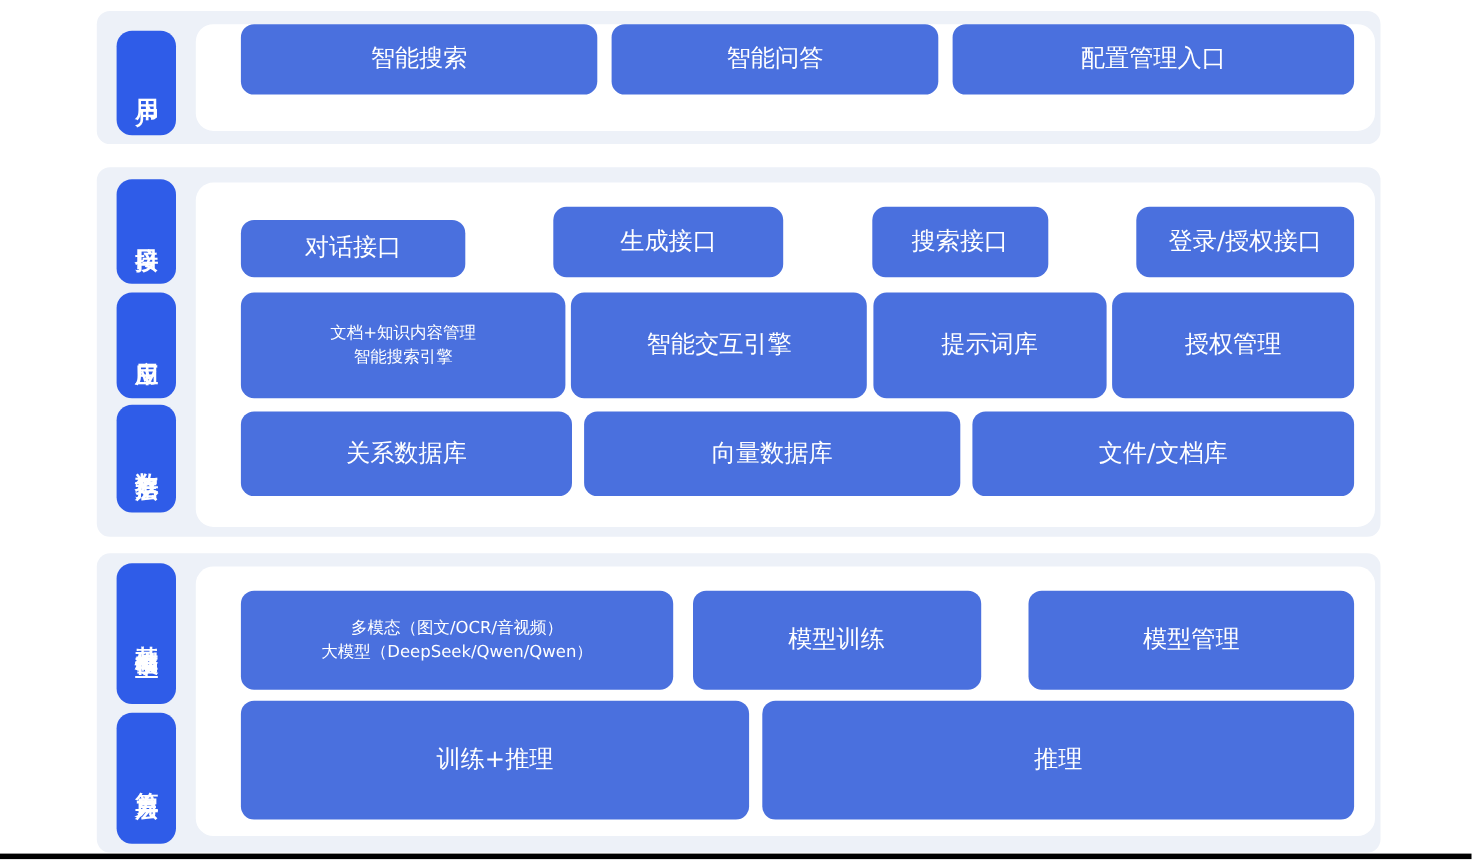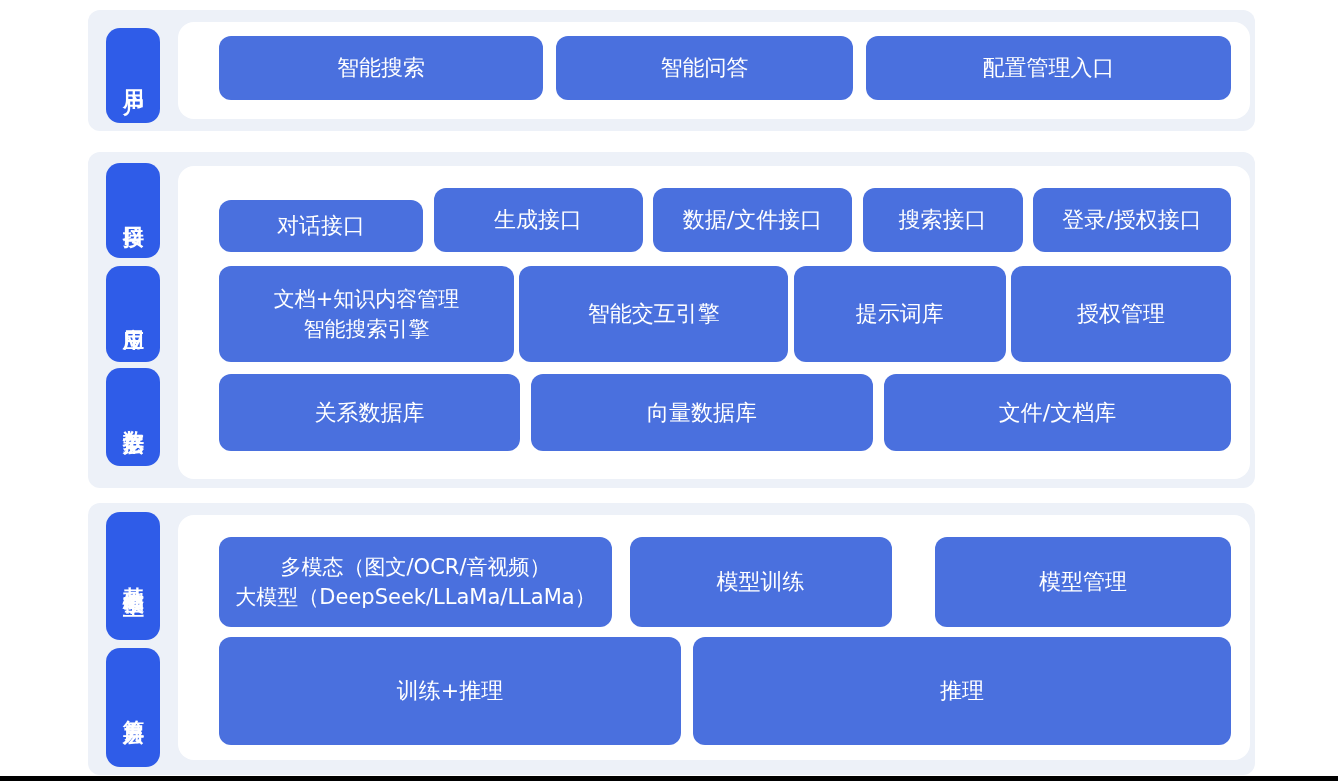--- a/index.html
+++ b/index.html
@@ -26,21 +26,21 @@
     position: absolute;
     left: 90px;
     width: 1072px;
     background: #ffffff;
     border-radius: 16px;
     box-sizing: border-box;
     padding: 0 19px 0 41px;
     display: flex;
     flex-direction: column;
   }
-  .panel-1 { top: 12px; height: 97px;  padding-top: 14px; }
+  .panel-1 { top: 12px; height: 97px;  padding-top: 0; }
   .panel-2 { top: 14px; height: 313px; padding-top: 22px; }
   .panel-3 { top: 12px; height: 245px; padding-top: 22px; }
 
   .side-label {
     position: absolute;
     left: 18px;
     width: 54px;
     background: #2f5ce8;
     border-radius: 14px;
     color: #ffffff;
@@ -69,21 +69,21 @@
     display: flex;
     align-items: center;
     justify-content: center;
     text-align: center;
     font-size: 22px;
     font-weight: 500;
     box-sizing: border-box;
     white-space: pre-line;
     line-height: 1.45;
   }
-  .box.small-text { font-size: 21px; }
+  .box.small-text { font-size: 15px; }
 
   
   .row-u  { height: 64px; }
   .w-u1 { width: 324px; } .w-u2 { width: 297px; } .w-u3 { width: 365px; }
 
   
   .row-a { height: 64px; margin-bottom: 14px; }
   .row-b { height: 96px; margin-bottom: 12px; }
   .row-c { height: 77px; }
   .w-a1 { width: 204px; margin-top: 12px; } .w-a2 { width: 209px; } .w-a3 { width: 199px; }
@@ -129,21 +129,20 @@
     <div class="side-label" style="top: 114px; height: 96px;">
       <span>应用</span>
     </div>
     <div class="side-label" style="top: 216px; height: 98px;">
       <span>数据层</span>
     </div>
     <div class="panel panel-2">
       <div class="row row-a">
         <div class="box w-a1">对话接口</div>
         <div class="box w-a2">生成接口</div>
-        <div class="box w-a3">数据/文件接口</div>
         <div class="box w-a4">搜索接口</div>
         <div class="box w-a5">登录/授权接口</div>
       </div>
       <div class="row row-b">
         <div class="box w-b1 small-text">文档+知识内容管理
 智能搜索引擎</div>
         <div class="box w-b2">智能交互引擎</div>
         <div class="box w-b3">提示词库</div>
         <div class="box w-b4">授权管理</div>
       </div>
@@ -158,21 +157,21 @@
   <div class="band band-3">
     <div class="side-label" style="top: 9px; height: 128px;">
       <span>基础模型</span>
     </div>
     <div class="side-label" style="top: 145px; height: 119px;">
       <span>算力层</span>
     </div>
     <div class="panel panel-3">
       <div class="row row-d">
         <div class="box w-d1 small-text">多模态（图文/OCR/音视频）
-大模型（DeepSeek/LLaMa/LLaMa）</div>
+大模型（DeepSeek/Qwen/Qwen）</div>
         <div class="box w-d2">模型训练</div>
         <div class="box w-d3">模型管理</div>
       </div>
       <div class="row row-e">
         <div class="box w-e1">训练+推理</div>
         <div class="box w-e2">推理</div>
       </div>
     </div>
   </div>
 

